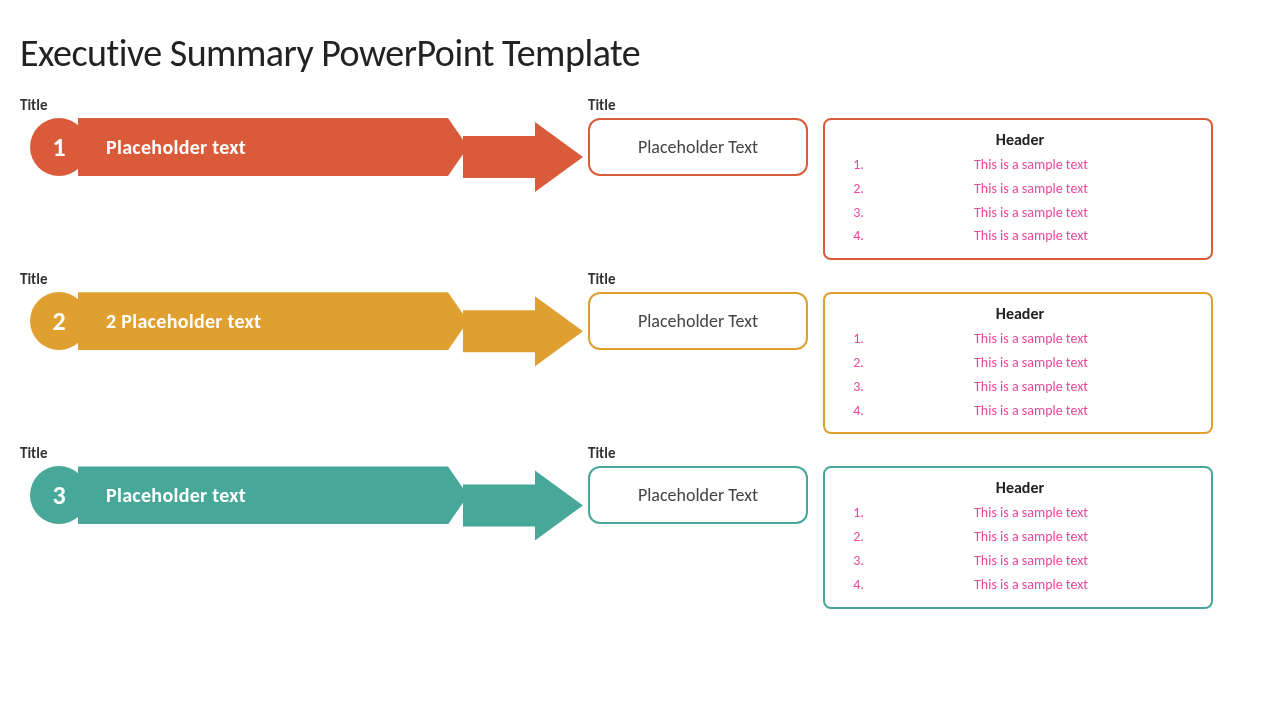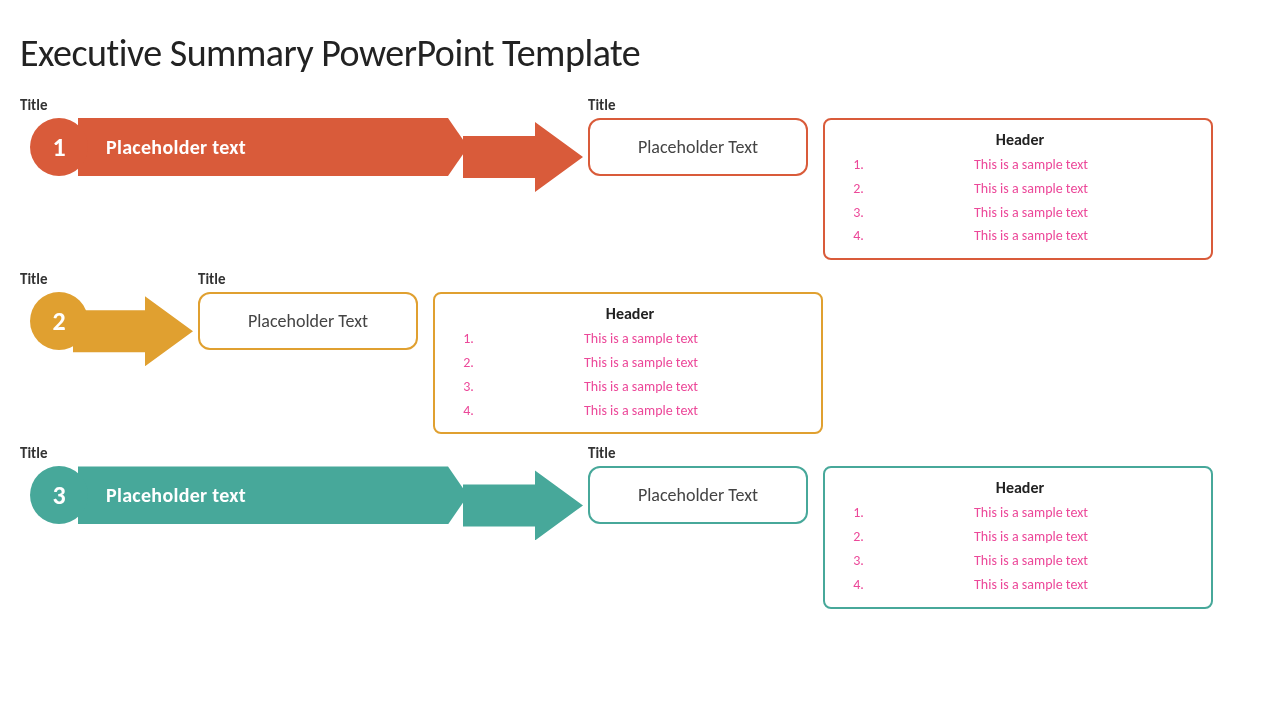--- a/index.html
+++ b/index.html
@@ -237,20 +237,23 @@
           </ol>
         </div>
       </div>
     </div>
 
     <div class="row row2">
       <div class="left-section">
         <span class="col-label">Title</span>
         <div class="arrow-band-wrapper">
           <div class="circle-badge">2</div>
+          <div class="arrow-band">
+            <span class="arrow-band-text">2 Placeholder text</span>
+          </div>
         </div>
       </div>
 
       <div class="big-arrow" style="margin-top:26px;"></div>
 
       <div class="middle-section">
         <span class="col-label">Title</span>
         <div class="middle-arrow-wrapper">
           <div class="rounded-box">
             <span>Placeholder Text</span>

